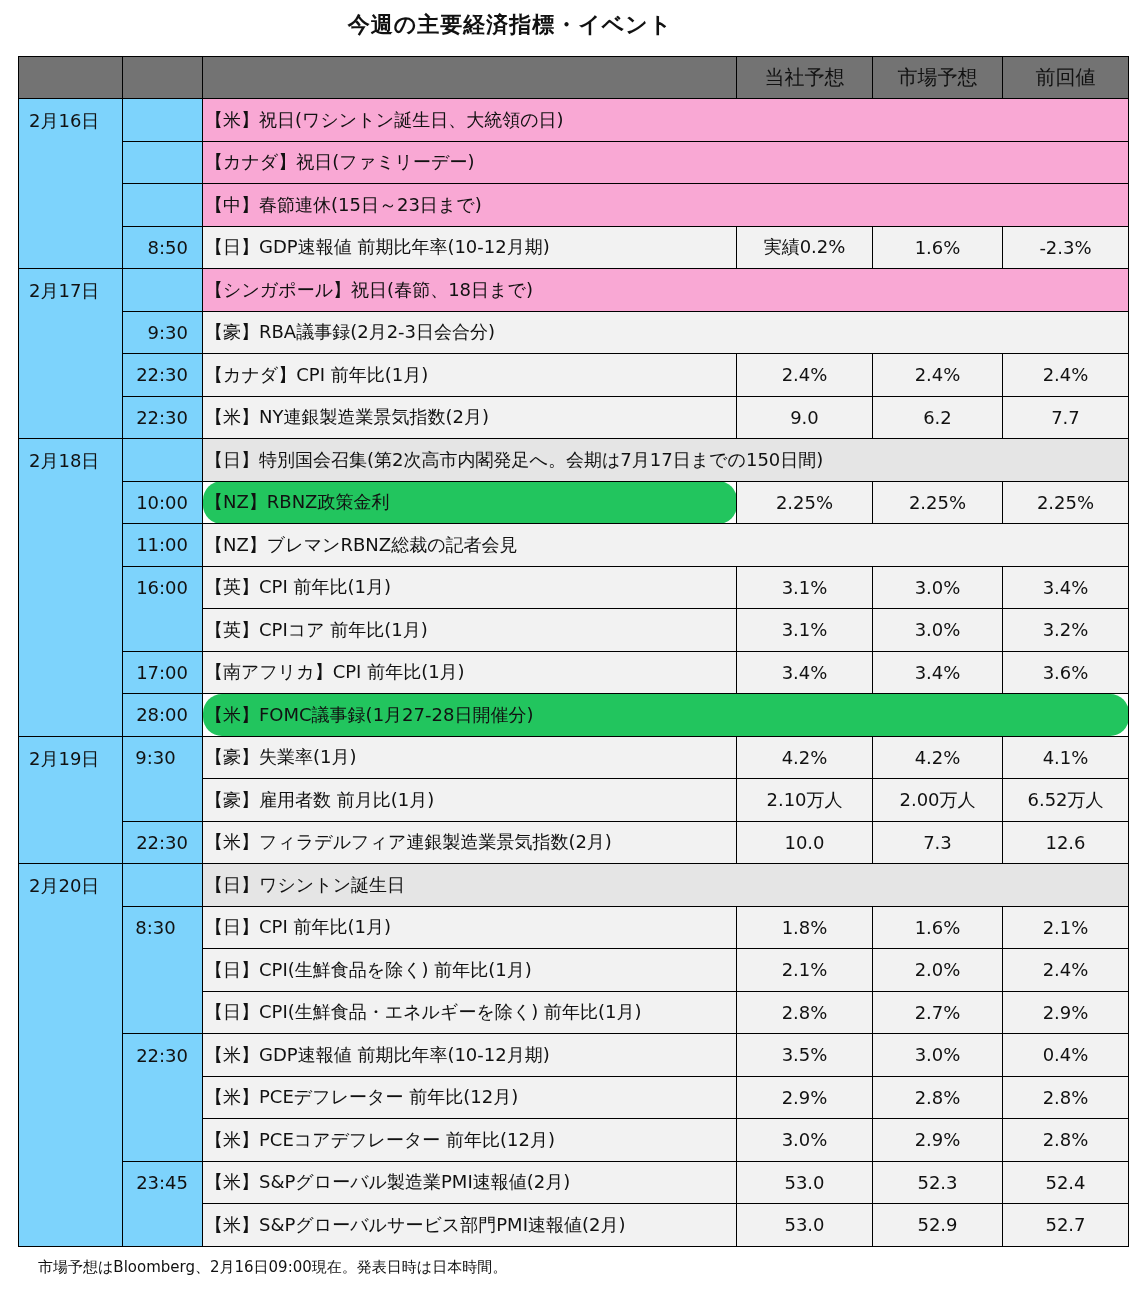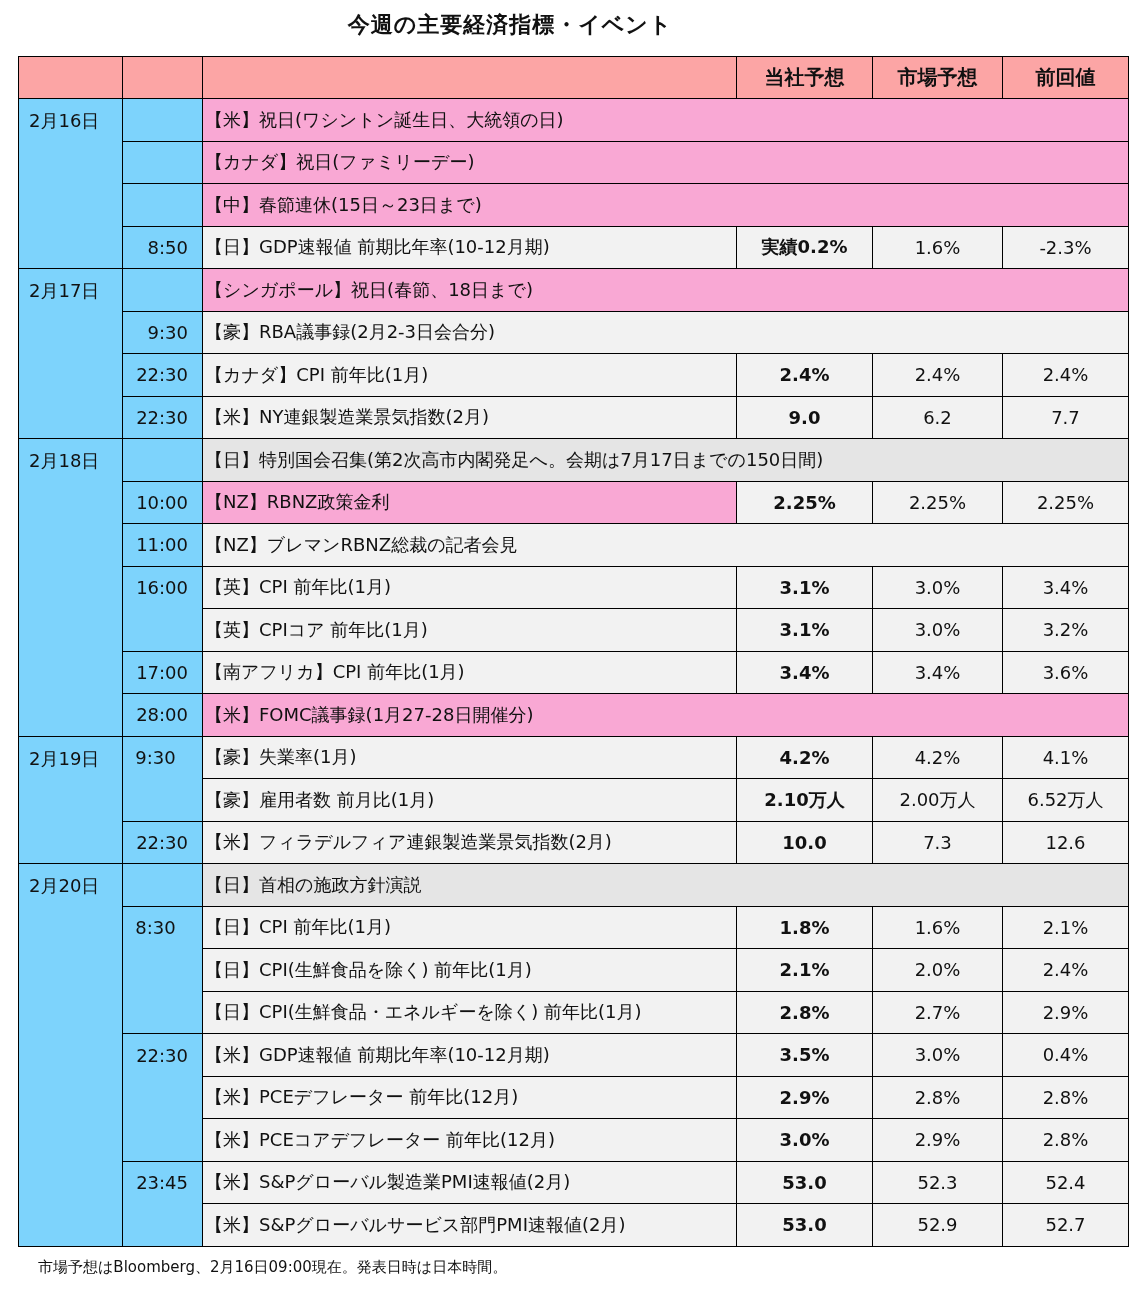--- a/index.html
+++ b/index.html
@@ -1,29 +1,29 @@
 <!DOCTYPE html>
 <html><head>
 <meta charset="utf-8">
 <style>
   html, body { margin:0; padding:0; background:#ffffff; }
   body { width:1148px; height:1289px; position:relative; font-family:"DejaVu Sans", "Liberation Sans", sans-serif; color:#111; }
   .title { position:absolute; left:0; top:10px; width:1020px; text-align:center; font-size:22px; font-weight:bold; letter-spacing:1px; }
   table.cal { position:absolute; left:18px; top:56px; border-collapse:collapse; table-layout:fixed; width:1110px; }
   table.cal td, table.cal th { border:1px solid #000; padding:0; height:41.5px; font-size:18px; white-space:nowrap; overflow:hidden; }
-  table.cal th { background:#fca5a5; font-weight:bold; font-size:20px; text-align:center; height:41px; }
+  table.cal th { background:#737373; font-weight:normal; font-size:20px; text-align:center; height:41px; }
   .c-date { background:#7dd3fc; vertical-align:top; padding-left:10px !important; padding-top:10px !important; }
   .c-time { background:#7dd3fc; text-align:right; padding-right:14px !important; vertical-align:middle; }
   .c-ev { text-align:left; padding-left:2px !important; }
   .c-num { text-align:center; }
-  .bold { font-weight:bold; }
+  .bold { font-weight:normal; }
   .bg-holiday { background:#f9a8d4; }
   .bg-normal { background:#f2f2f2; }
   .bg-blue { background:#e5e5e5; }
-  .bg-orange { background:#f9a8d4; }
+  .bg-orange { background:#22c55e;border-radius:19px; }
   .nob-b { border-bottom:none !important; }
   .nob-t { border-top:none !important; }
   .note { position:absolute; left:38px; top:1258px; font-size:15px; }
 </style>
 </head>
 <body>
 
 <div class="title">今週の主要経済指標・イベント</div>
 
 <table class="cal">
@@ -153,21 +153,21 @@
       <td class="c-time">22:30</td>
       <td class="c-ev bg-normal">【米】フィラデルフィア連銀製造業景気指数(2月)</td>
       <td class="c-num bg-normal bold">10.0</td>
       <td class="c-num bg-normal">7.3</td>
       <td class="c-num bg-normal">12.6</td>
     </tr>
 
     <tr>
       <td class="c-date" rowspan="9">2月20日</td>
       <td class="c-time"></td>
-      <td class="c-ev bg-blue" colspan="4">【日】首相の施政方針演説</td>
+      <td class="c-ev bg-blue" colspan="4">【日】ワシントン誕生日</td>
     </tr>
     <tr>
       <td class="c-time nob-b" style="text-align:center;padding-right:0">8:30</td>
       <td class="c-ev bg-normal">【日】CPI 前年比(1月)</td>
       <td class="c-num bg-normal bold">1.8%</td>
       <td class="c-num bg-normal">1.6%</td>
       <td class="c-num bg-normal">2.1%</td>
     </tr>
     <tr>
       <td class="c-time nob-t nob-b"></td>

